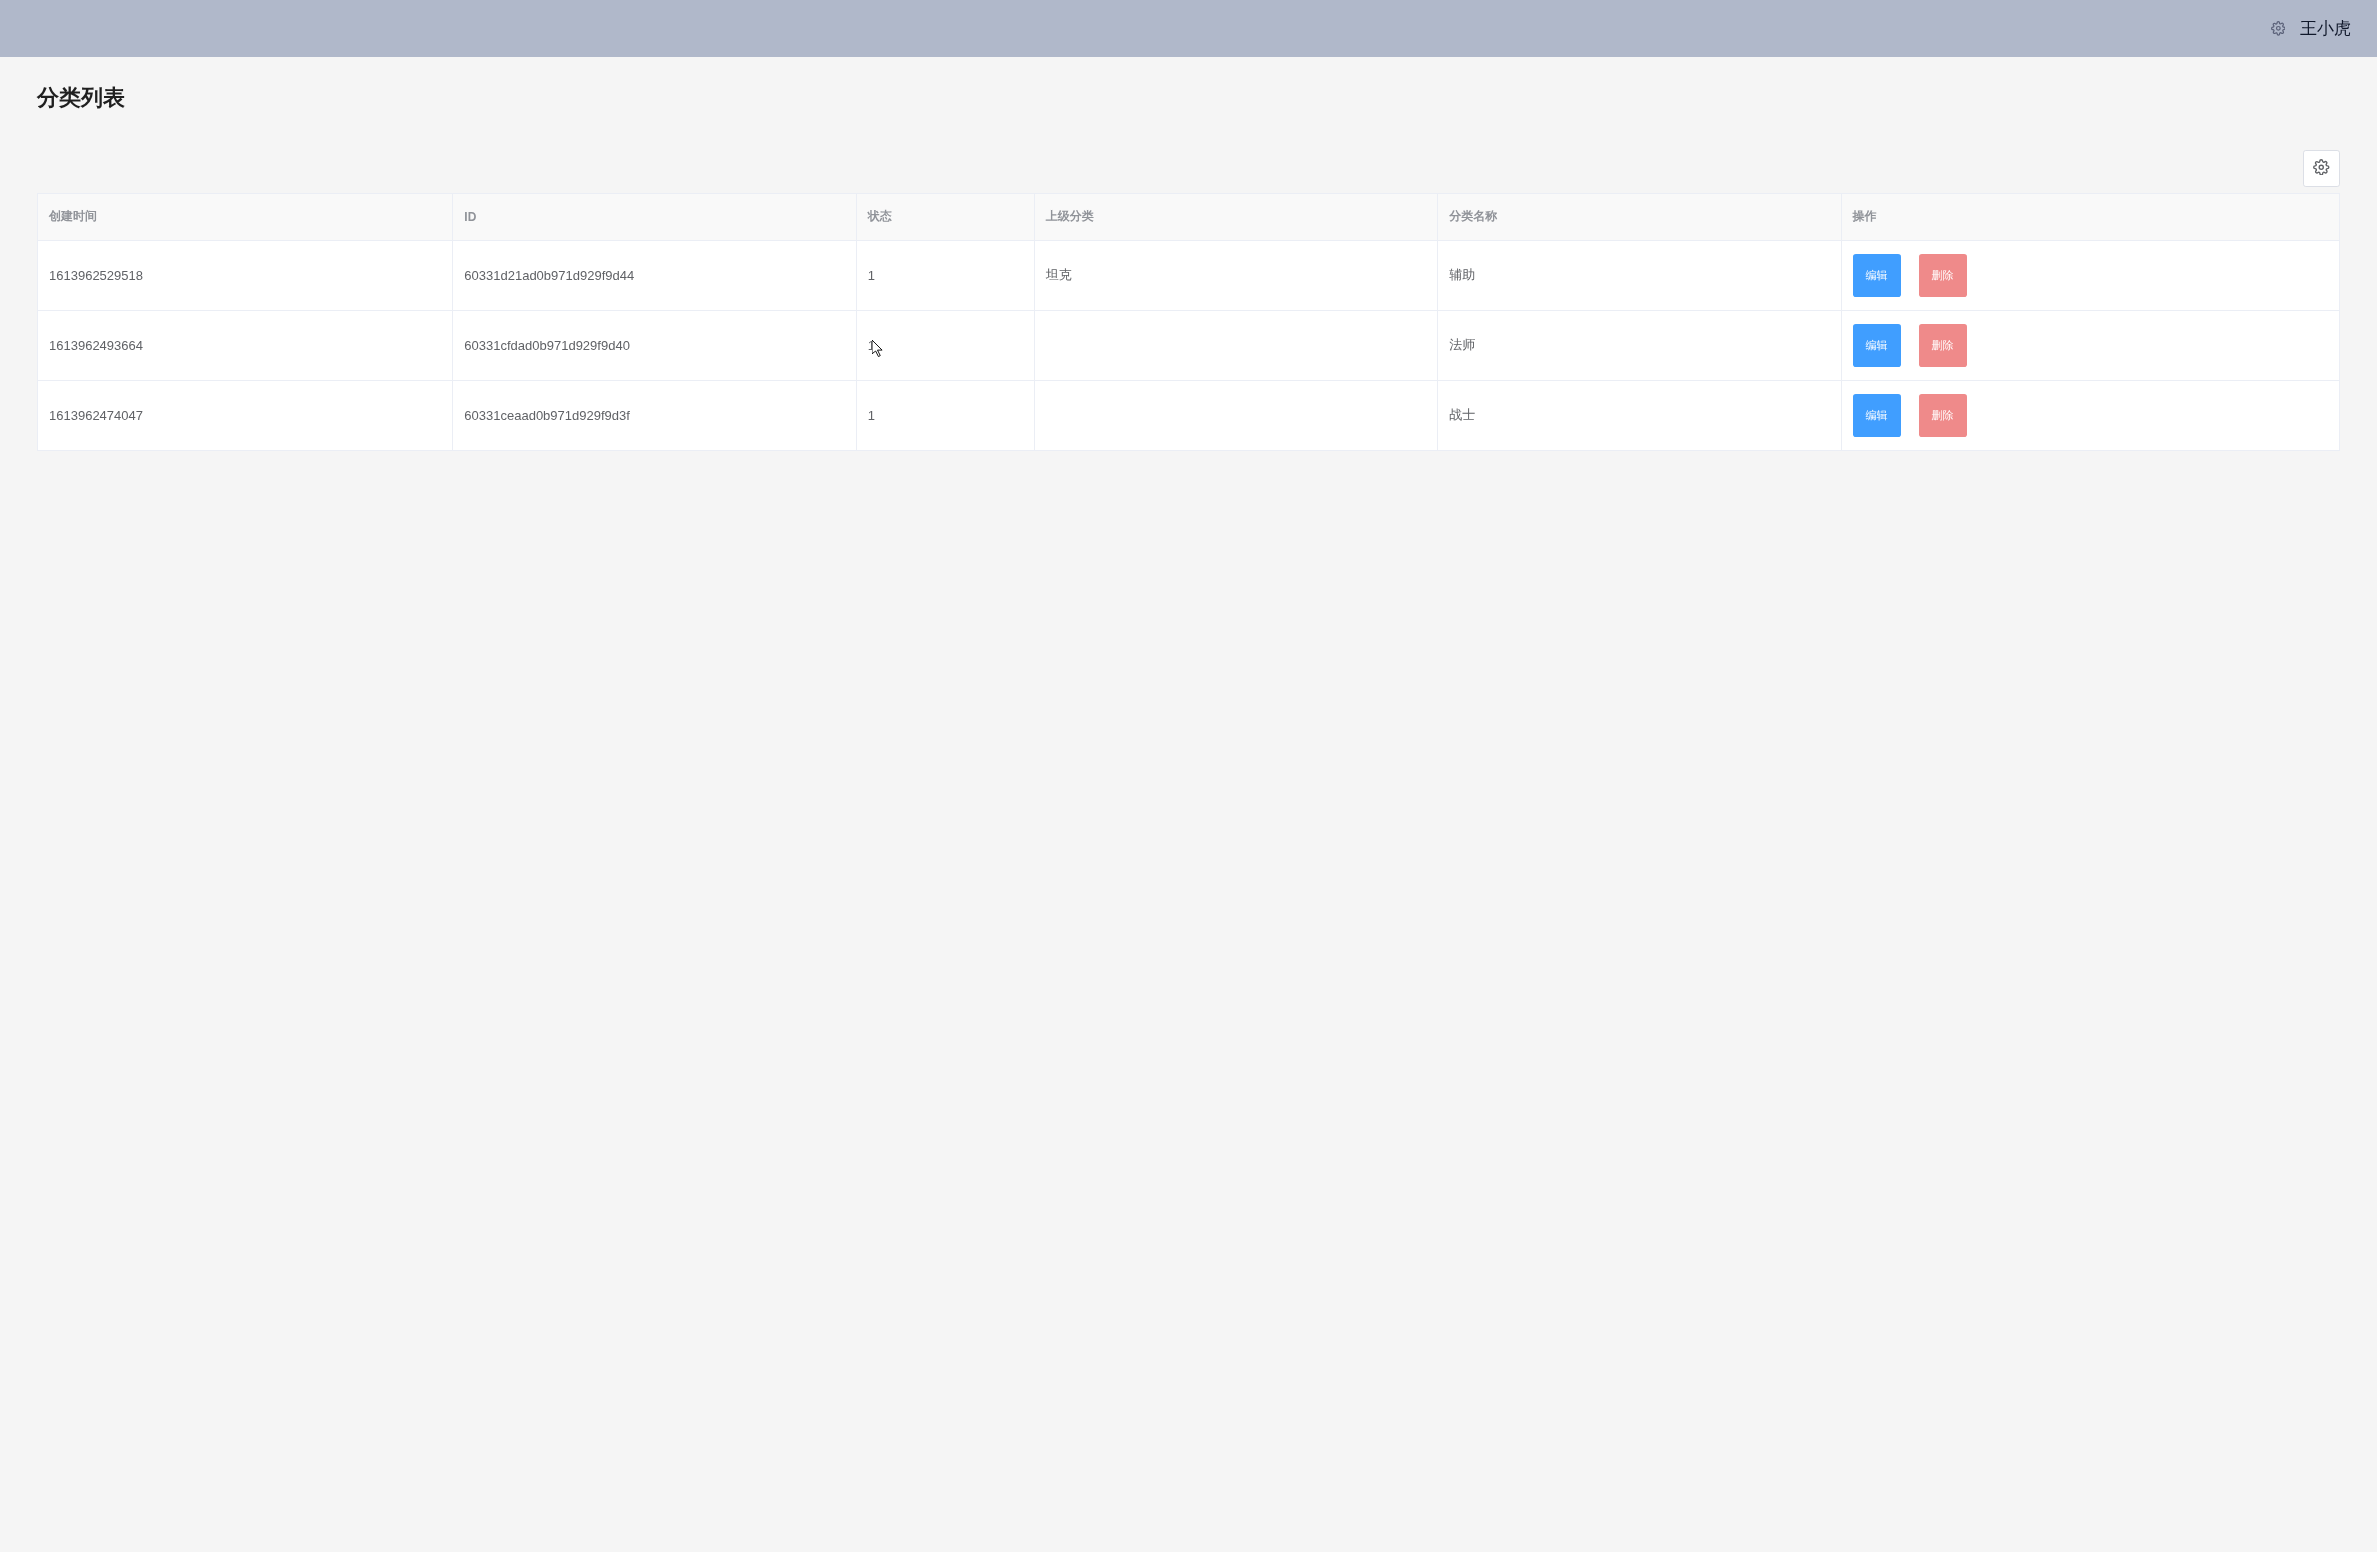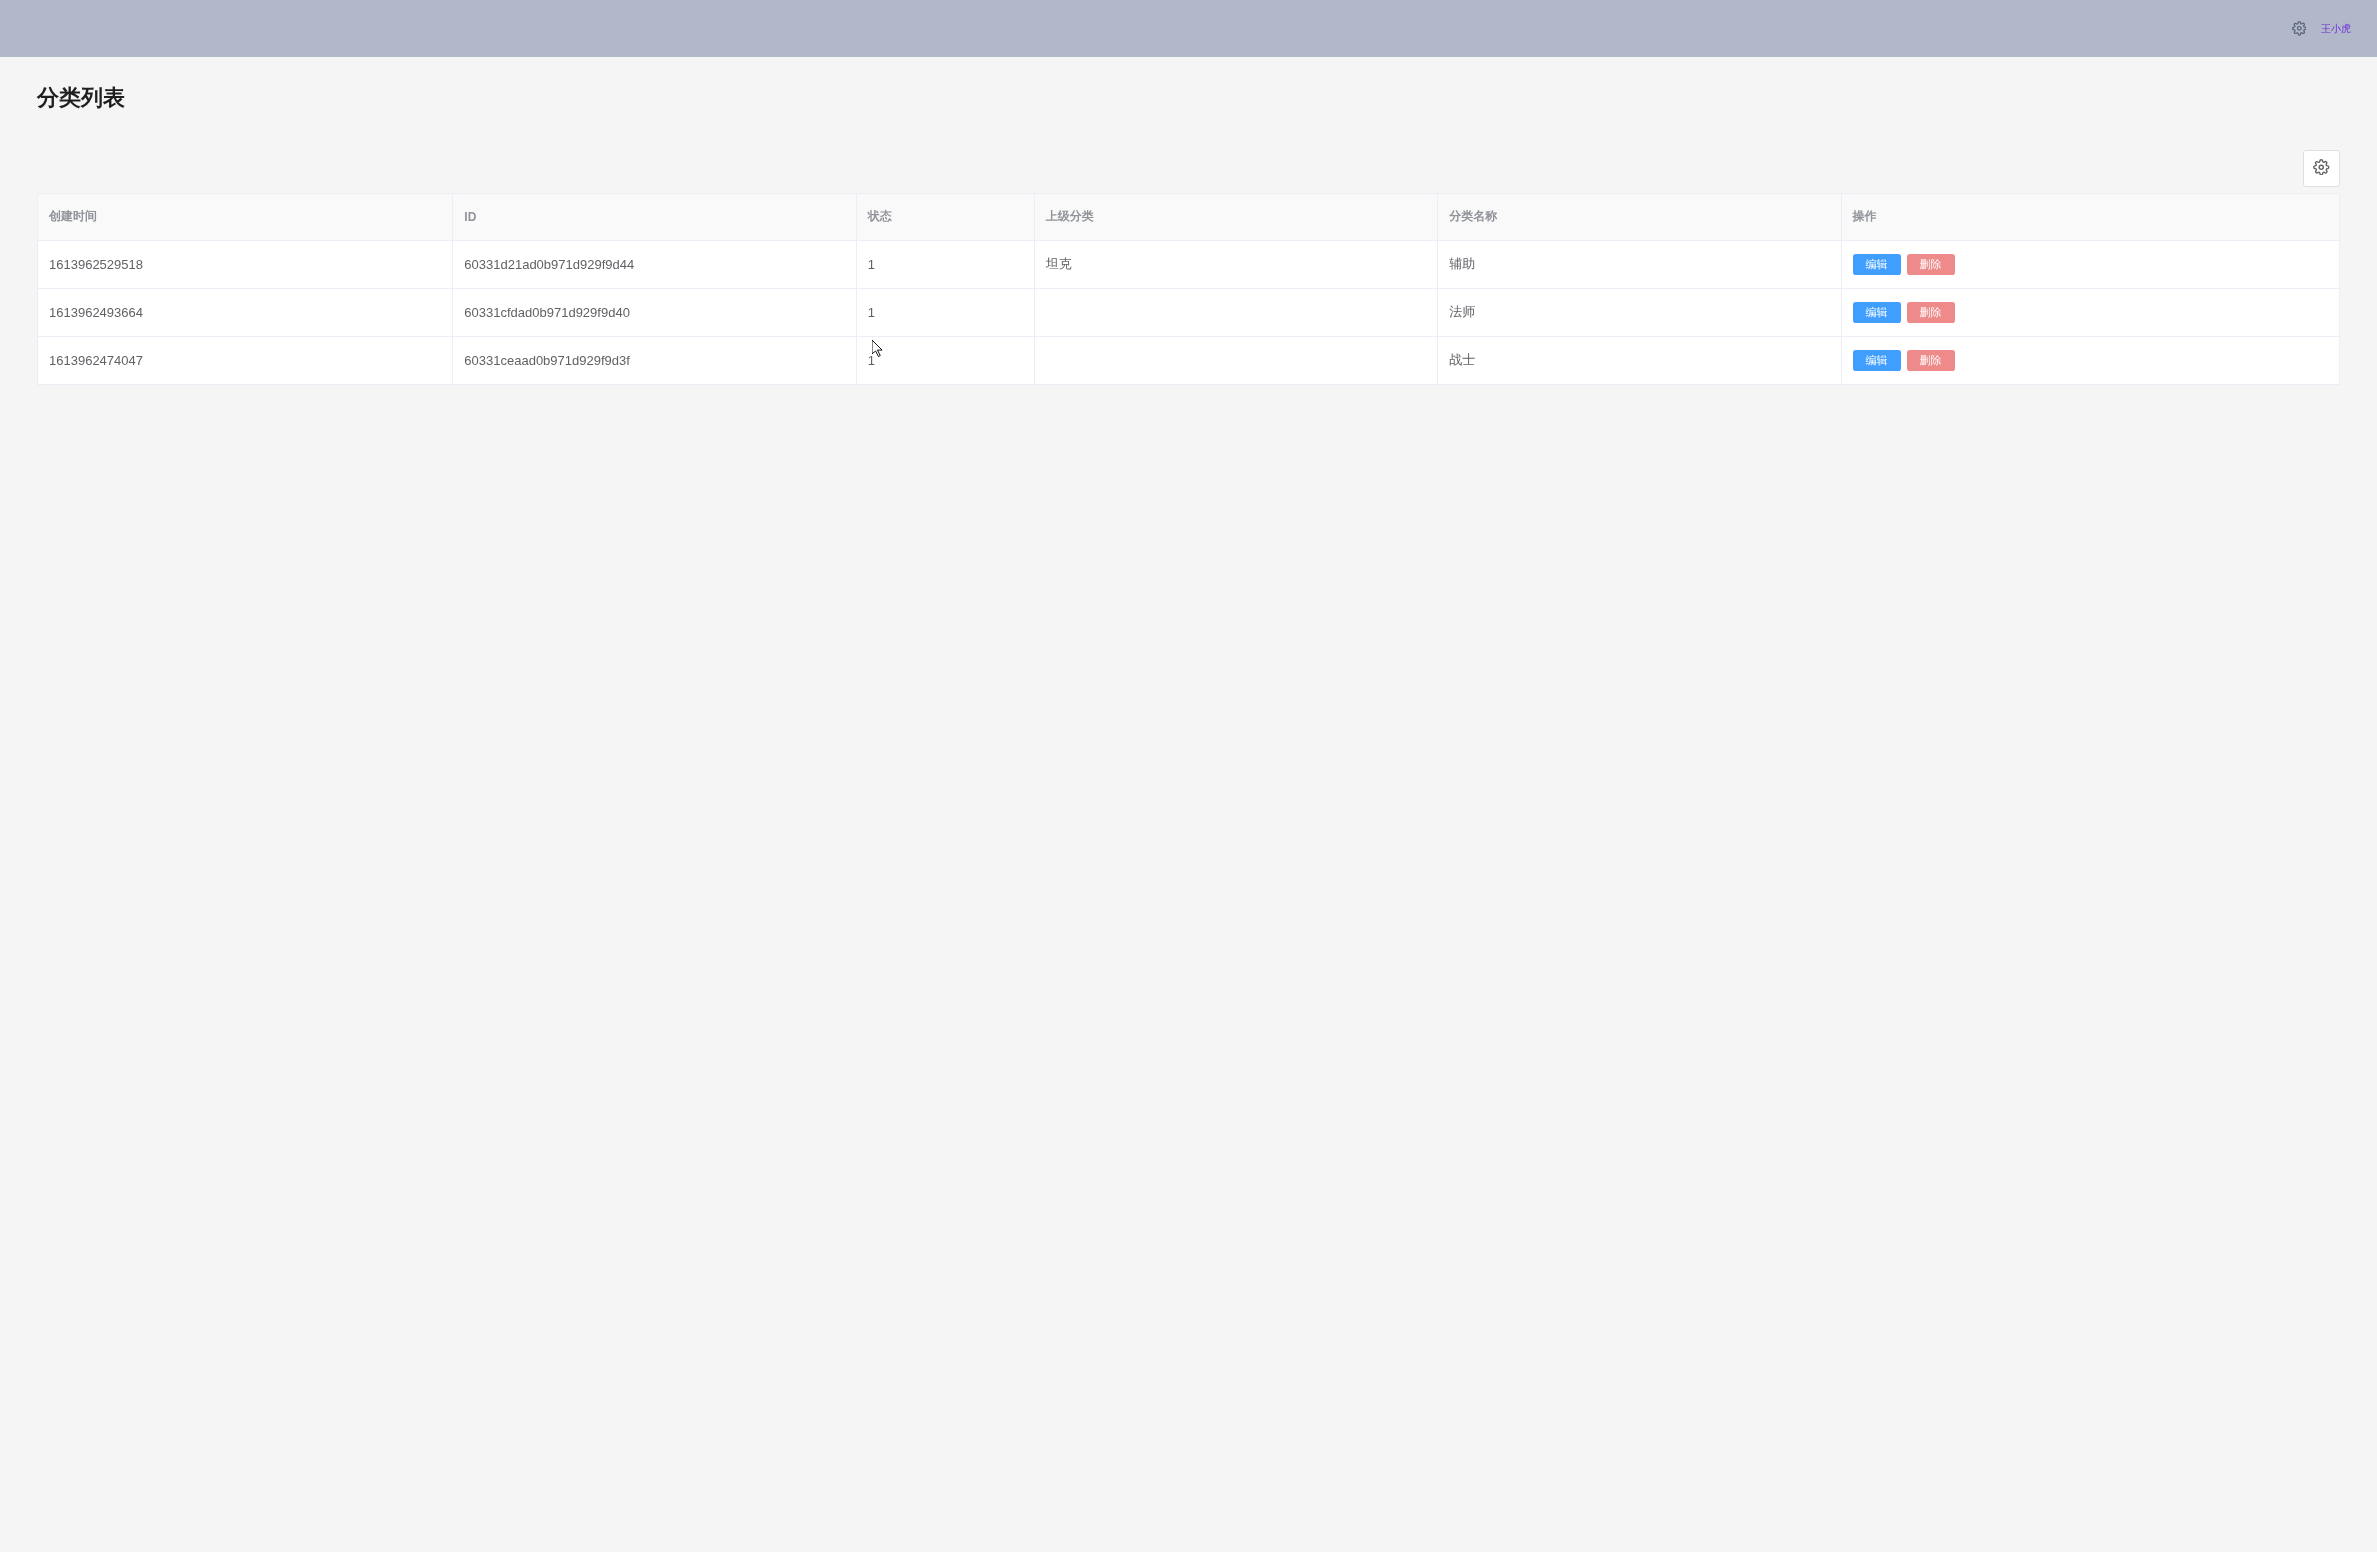--- a/index.html
+++ b/index.html
@@ -22,22 +22,22 @@
       padding: 0 26px;
       gap: 14.7px;
     }
     .header-gear {
       color: #5a6078;
       display: flex;
       align-items: center;
       cursor: pointer;
     }
     .header-user {
-      color: #6d28d9;
-      font-size: 10px;
+      color: #0f172a;
+      font-size: 17px;
     }
     .content {
       padding: 26px 37px;
     }
     .page-title {
       font-size: 22px;
       font-weight: 700;
       color: #1f1f1f;
       margin-bottom: 37px;
     }
@@ -89,27 +89,27 @@
       border-right: none;
     }
     tbody tr:last-child td {
       border-bottom: none;
     }
     tbody tr.hovered {
       background: #f5f7fa;
     }
     .btn {
       display: inline-block;
-      padding: 5px 13px;
+      padding: 16px 13px;
       border: none;
       border-radius: 2.8px;
       font-size: 11px;
       color: #fff;
       cursor: pointer;
-      margin-right: 6px;
+      margin-right: 18px;
       line-height: 1;
     }
     .btn-primary {
       background: #409eff;
     }
     .btn-danger {
       background: #ef8a8a;
     }
     .col-time { width: 17.5%; }
     .col-id { width: 17%; }

